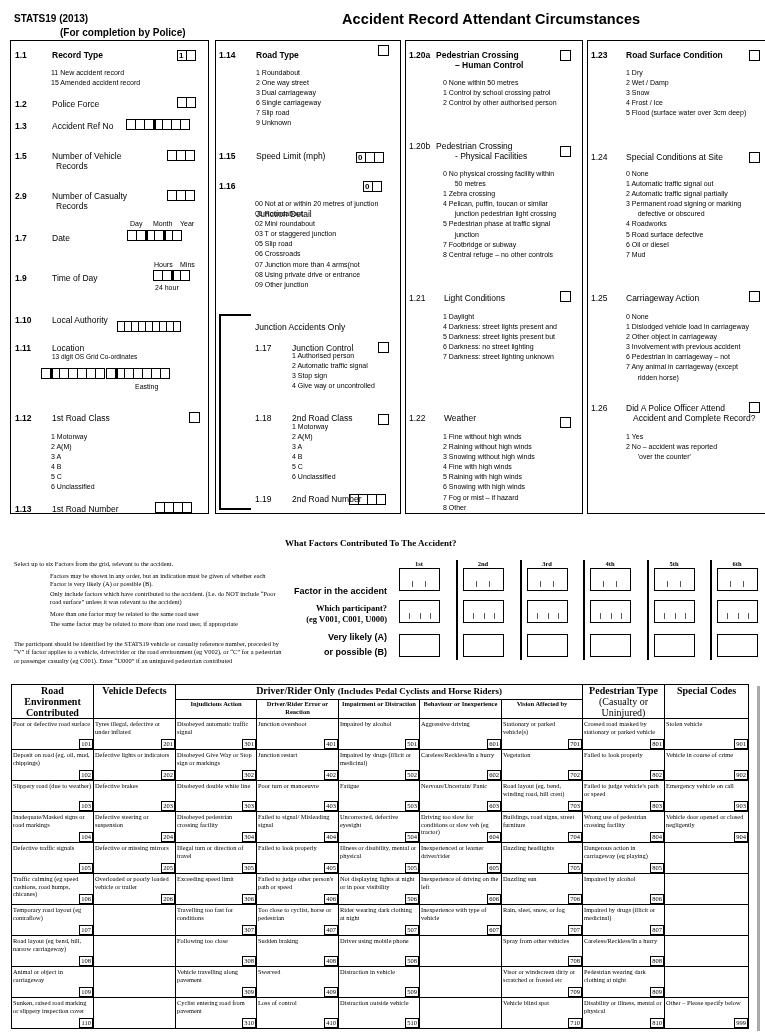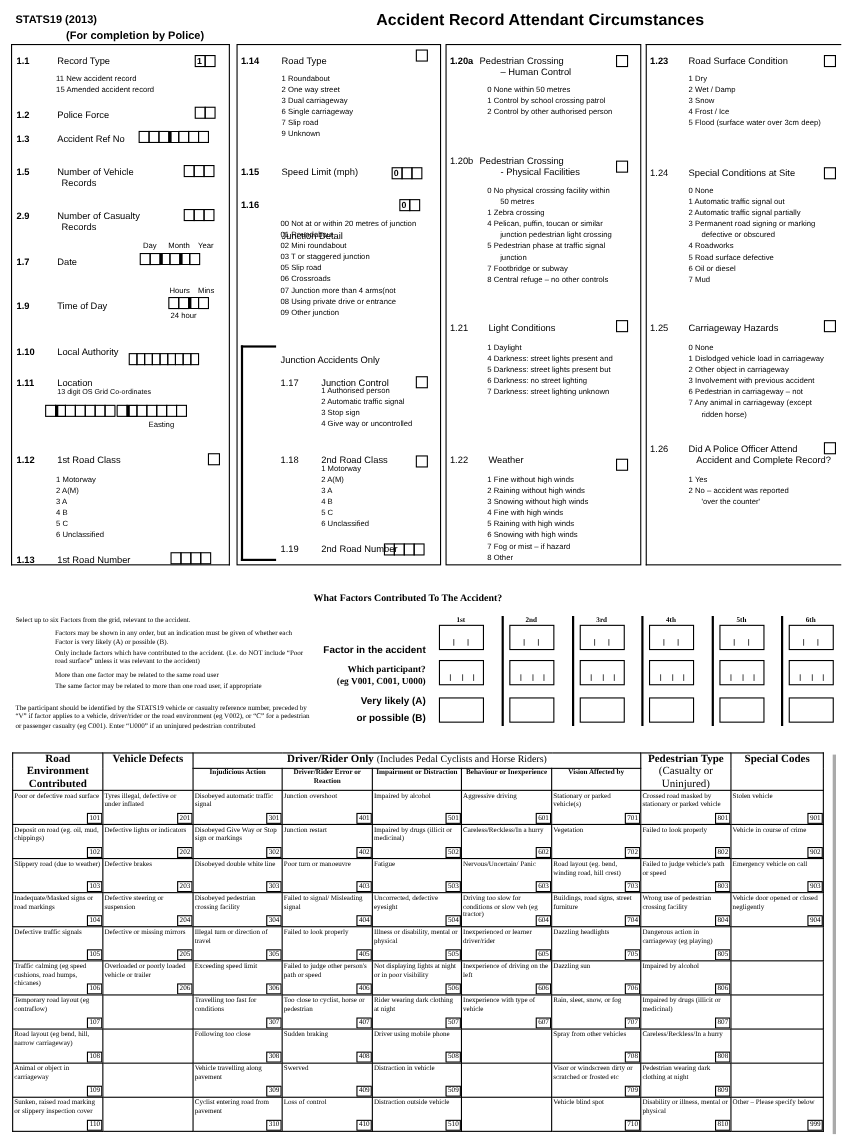--- a/index.html
+++ b/index.html
@@ -5,21 +5,21 @@
   html,body{margin:0;padding:0;background:#fff;}
   body{width:765px;height:1036px;position:relative;overflow:hidden;color:#000;font-family:"Liberation Sans",sans-serif;}
   .abs{position:absolute;}
   .hdr-code{left:14px;top:13px;font-size:10px;font-weight:bold;}
   .hdr-sub{left:60px;top:27px;font-size:10px;font-weight:bold;}
   .hdr-title{left:342px;top:11px;font-size:14.5px;font-weight:bold;letter-spacing:0.1px;}
   .panel{position:absolute;border:1.5px solid #000;box-sizing:border-box;}
   .sec{position:absolute;font-size:8.5px;}
   .sec .num{position:absolute;left:0;top:0;font-weight:bold;}
   .sec .title{position:absolute;top:0;}
-  .sec .title.b{font-weight:normal;}
+  .sec .title.b{font-weight:bold;}
   .opts{position:absolute;font-size:7px;line-height:10.1px;white-space:nowrap;}
   .boxes{position:absolute;display:flex;}
   .boxes .bx{width:10px;height:11px;border:1px solid #000;margin-left:-1px;box-sizing:border-box;font-size:8px;font-weight:bold;line-height:10px;padding-left:1px;}
   .boxes .bx.thick{border-left:3px solid #000;}
   .chk{position:absolute;width:11px;height:11px;border:1px solid #000;box-sizing:border-box;}
   .small{position:absolute;font-size:7px;}
   .bracket{position:absolute;border-left:2px solid #000;border-top:2px solid #000;border-bottom:2px solid #000;width:30px;}
   .serif{font-family:"Liberation Serif",serif;}
   .f-title{left:285px;top:538px;font-size:9px;font-weight:bold;}
   .instr{position:absolute;font-size:6.4px;line-height:8.4px;font-family:"Liberation Serif",serif;}
@@ -372,21 +372,21 @@
   <div>3  Permanent road signing or marking</div>
   <div style="white-space:pre;">      defective or obscured</div>
   <div>4  Roadworks</div>
   <div>5  Road surface defective</div>
   <div>6  Oil or diesel</div>
   <div>7  Mud</div>
 </div>
 
 <div class="sec" style="left:591px;top:293px;width:170px;">
   <span class="num" style="font-weight:normal;">1.25</span>
-  <span class="title" style="left:35px;">Carriageway Hazards</span>
+  <span class="title" style="left:35px;">Carriageway Action</span>
 </div>
 <div class="chk" style="left:749px;top:291px;"></div>
 <div class="opts" style="left:626px;top:312px;">
   <div>0  None</div>
   <div>1  Dislodged vehicle load in carriageway</div>
   <div>2  Other object in carriageway</div>
   <div>3  Involvement with previous accident</div>
   <div>6  Pedestrian in carriageway – not</div>
   <div>7  Any animal in carriageway (except</div>
   <div style="white-space:pre;">      ridden horse)</div>
@@ -502,21 +502,21 @@
       <col style="width:81px">
       <col style="width:82px">
       <col style="width:81px">
       <col style="width:82px">
       <col style="width:84px">
   </colgroup>
   <thead>
     <tr>
       <th rowspan="2" class="gh1">Road Environment Contributed</th>
       <th rowspan="2" class="gh1">Vehicle Defects</th>
-      <th colspan="5" class="gh1"><span>Driver/Rider Only</span> <span style="font-weight:normal;font-size:9px;">(Includes Pedal Cyclists and Horse Riders)</span></th>
+      <th colspan="5" class="gh1"><span>Driver/Rider Only</span> <span style="font-weight:bold;font-size:9px;">(Includes Pedal Cyclists and Horse Riders)</span></th>
       <th rowspan="2" class="gh1">
           <div>Pedestrian Type</div>
           <div style="font-weight:normal;">(Casualty or Uninjured)</div>
         </th>
       <th rowspan="2" class="gh1">Special Codes</th>
     </tr>
     <tr>
       <th class="gh2">Injudicious Action</th>
       <th class="gh2">Driver/Rider Error or Reaction</th>
       <th class="gh2">Impairment or Distraction</th>

